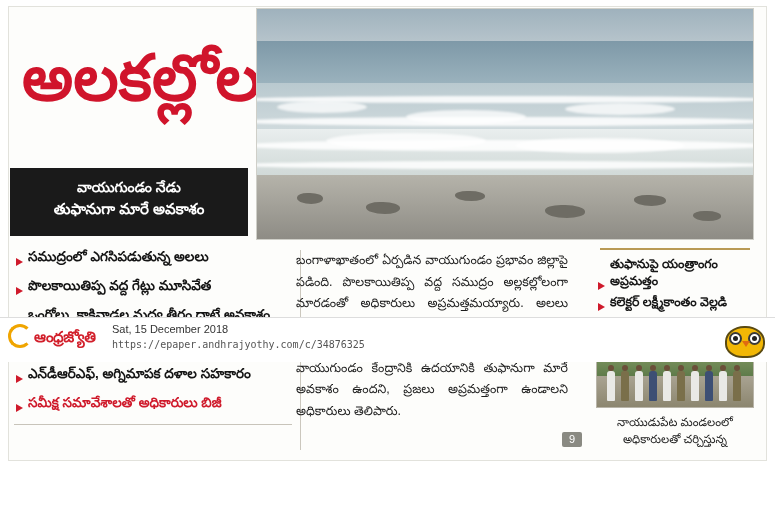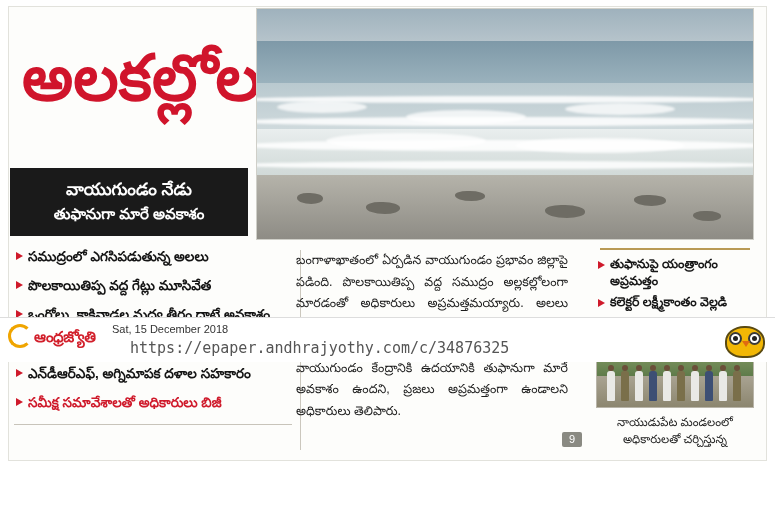--- a/index.html
+++ b/index.html
@@ -56,21 +56,21 @@
     top: 168px;
     width: 238px;
     height: 68px;
     background: #1a1a1a;
     color: #ffffff;
     box-sizing: border-box;
     padding: 9px 8px 6px 8px;
     text-align: center;
   }
   .subhead-black .l1 {
-    font-size: 17px;
+    font-size: 14px;
     font-weight: bold;
     line-height: 1.5;
   }
   .subhead-black .l2 {
     font-size: 15px;
     font-weight: bold;
     line-height: 1.5;
   }
 
   
@@ -142,21 +142,21 @@
     letter-spacing: 1px;
     padding-bottom: 3px;
   }
   .sidebox-rule {
     height: 2px;
     background: #b99a55;
     margin: 0 4px 6px 4px;
   }
   .bullet-row {
     display: flex;
-    align-items: flex-start;
+    align-items: flex-end;
     margin: 0 0 4px 2px;
   }
   .tri {
     width: 0; height: 0;
     border-top: 4px solid transparent;
     border-bottom: 4px solid transparent;
     border-left: 7px solid #cf1a2b;
     margin: 5px 5px 0 0;
     flex: 0 0 auto;
   }
@@ -323,23 +323,23 @@
   }
   .footer-meta {
     position: absolute;
     left: 112px;
     top: 5px;
     font-size: 11px;
     color: #333;
   }
   .footer-url {
     position: absolute;
-    left: 130px;
+    left: 112px;
     top: 21px;
-    font-size: 15px;
+    font-size: 10px;
     color: #555;
     font-family: "DejaVu Sans Mono", monospace;
   }
   .owl {
     position: absolute;
     right: 8px;
     top: 2px;
     width: 44px;
     height: 40px;
   }

